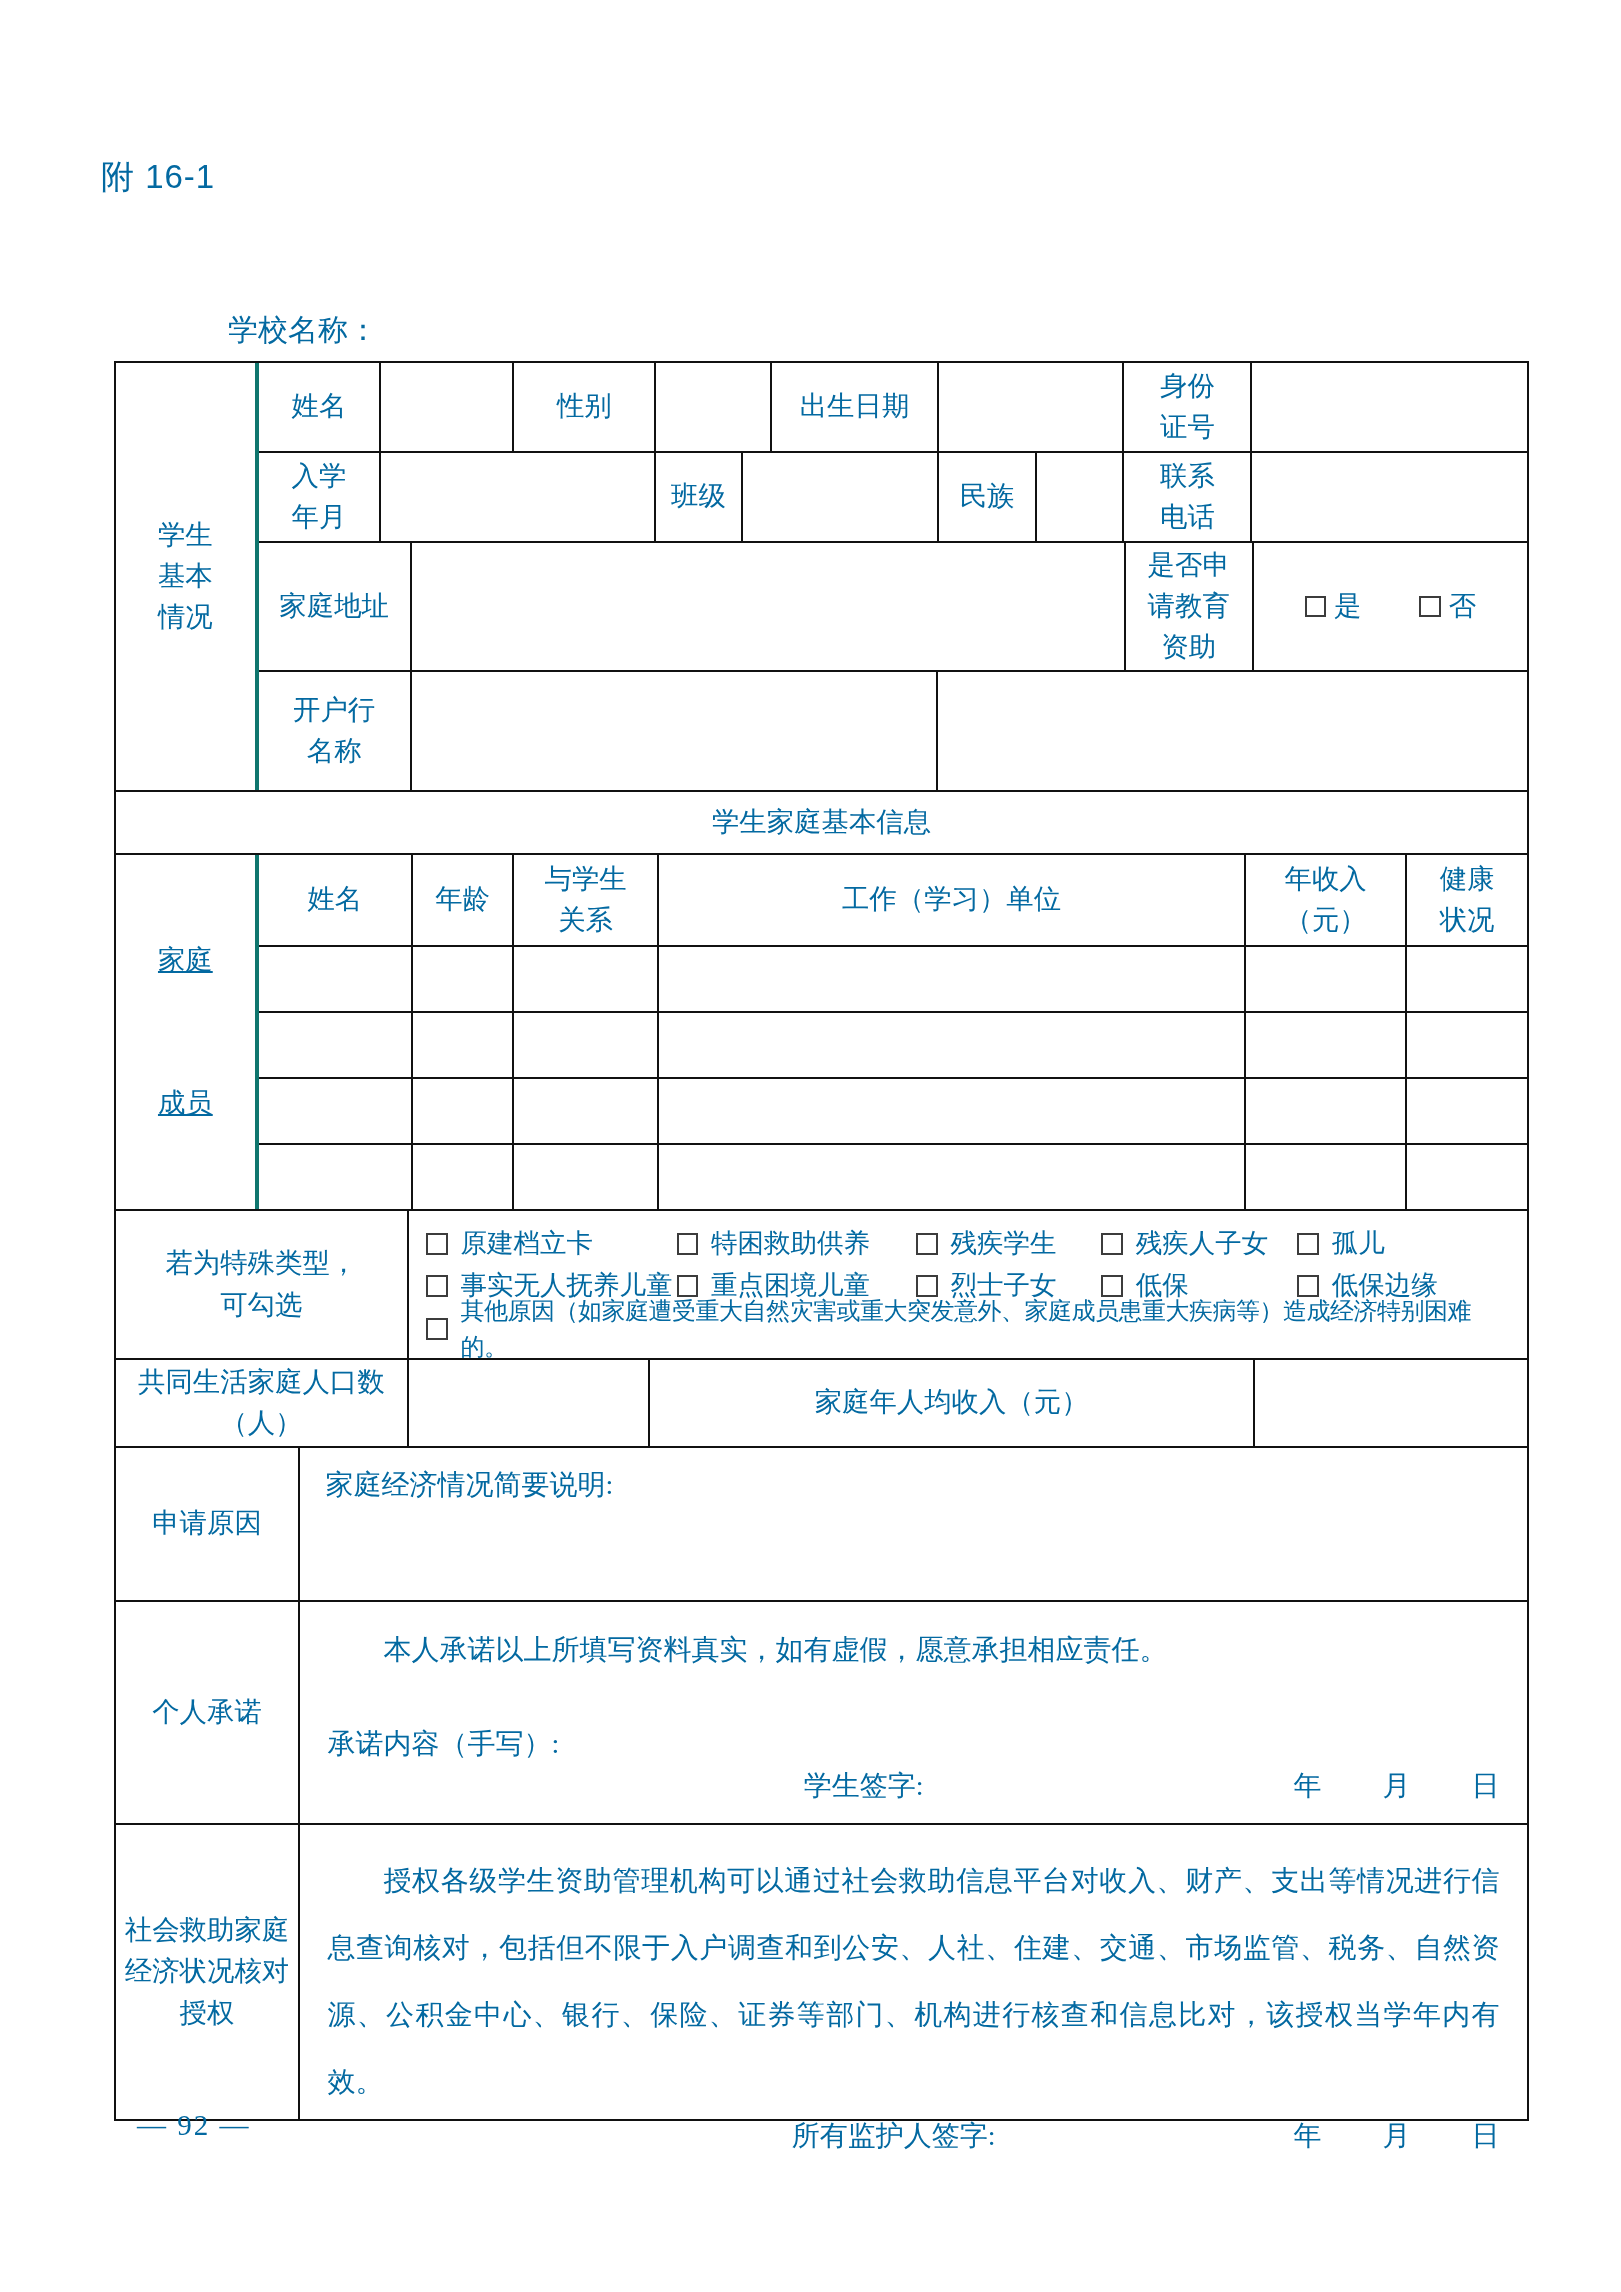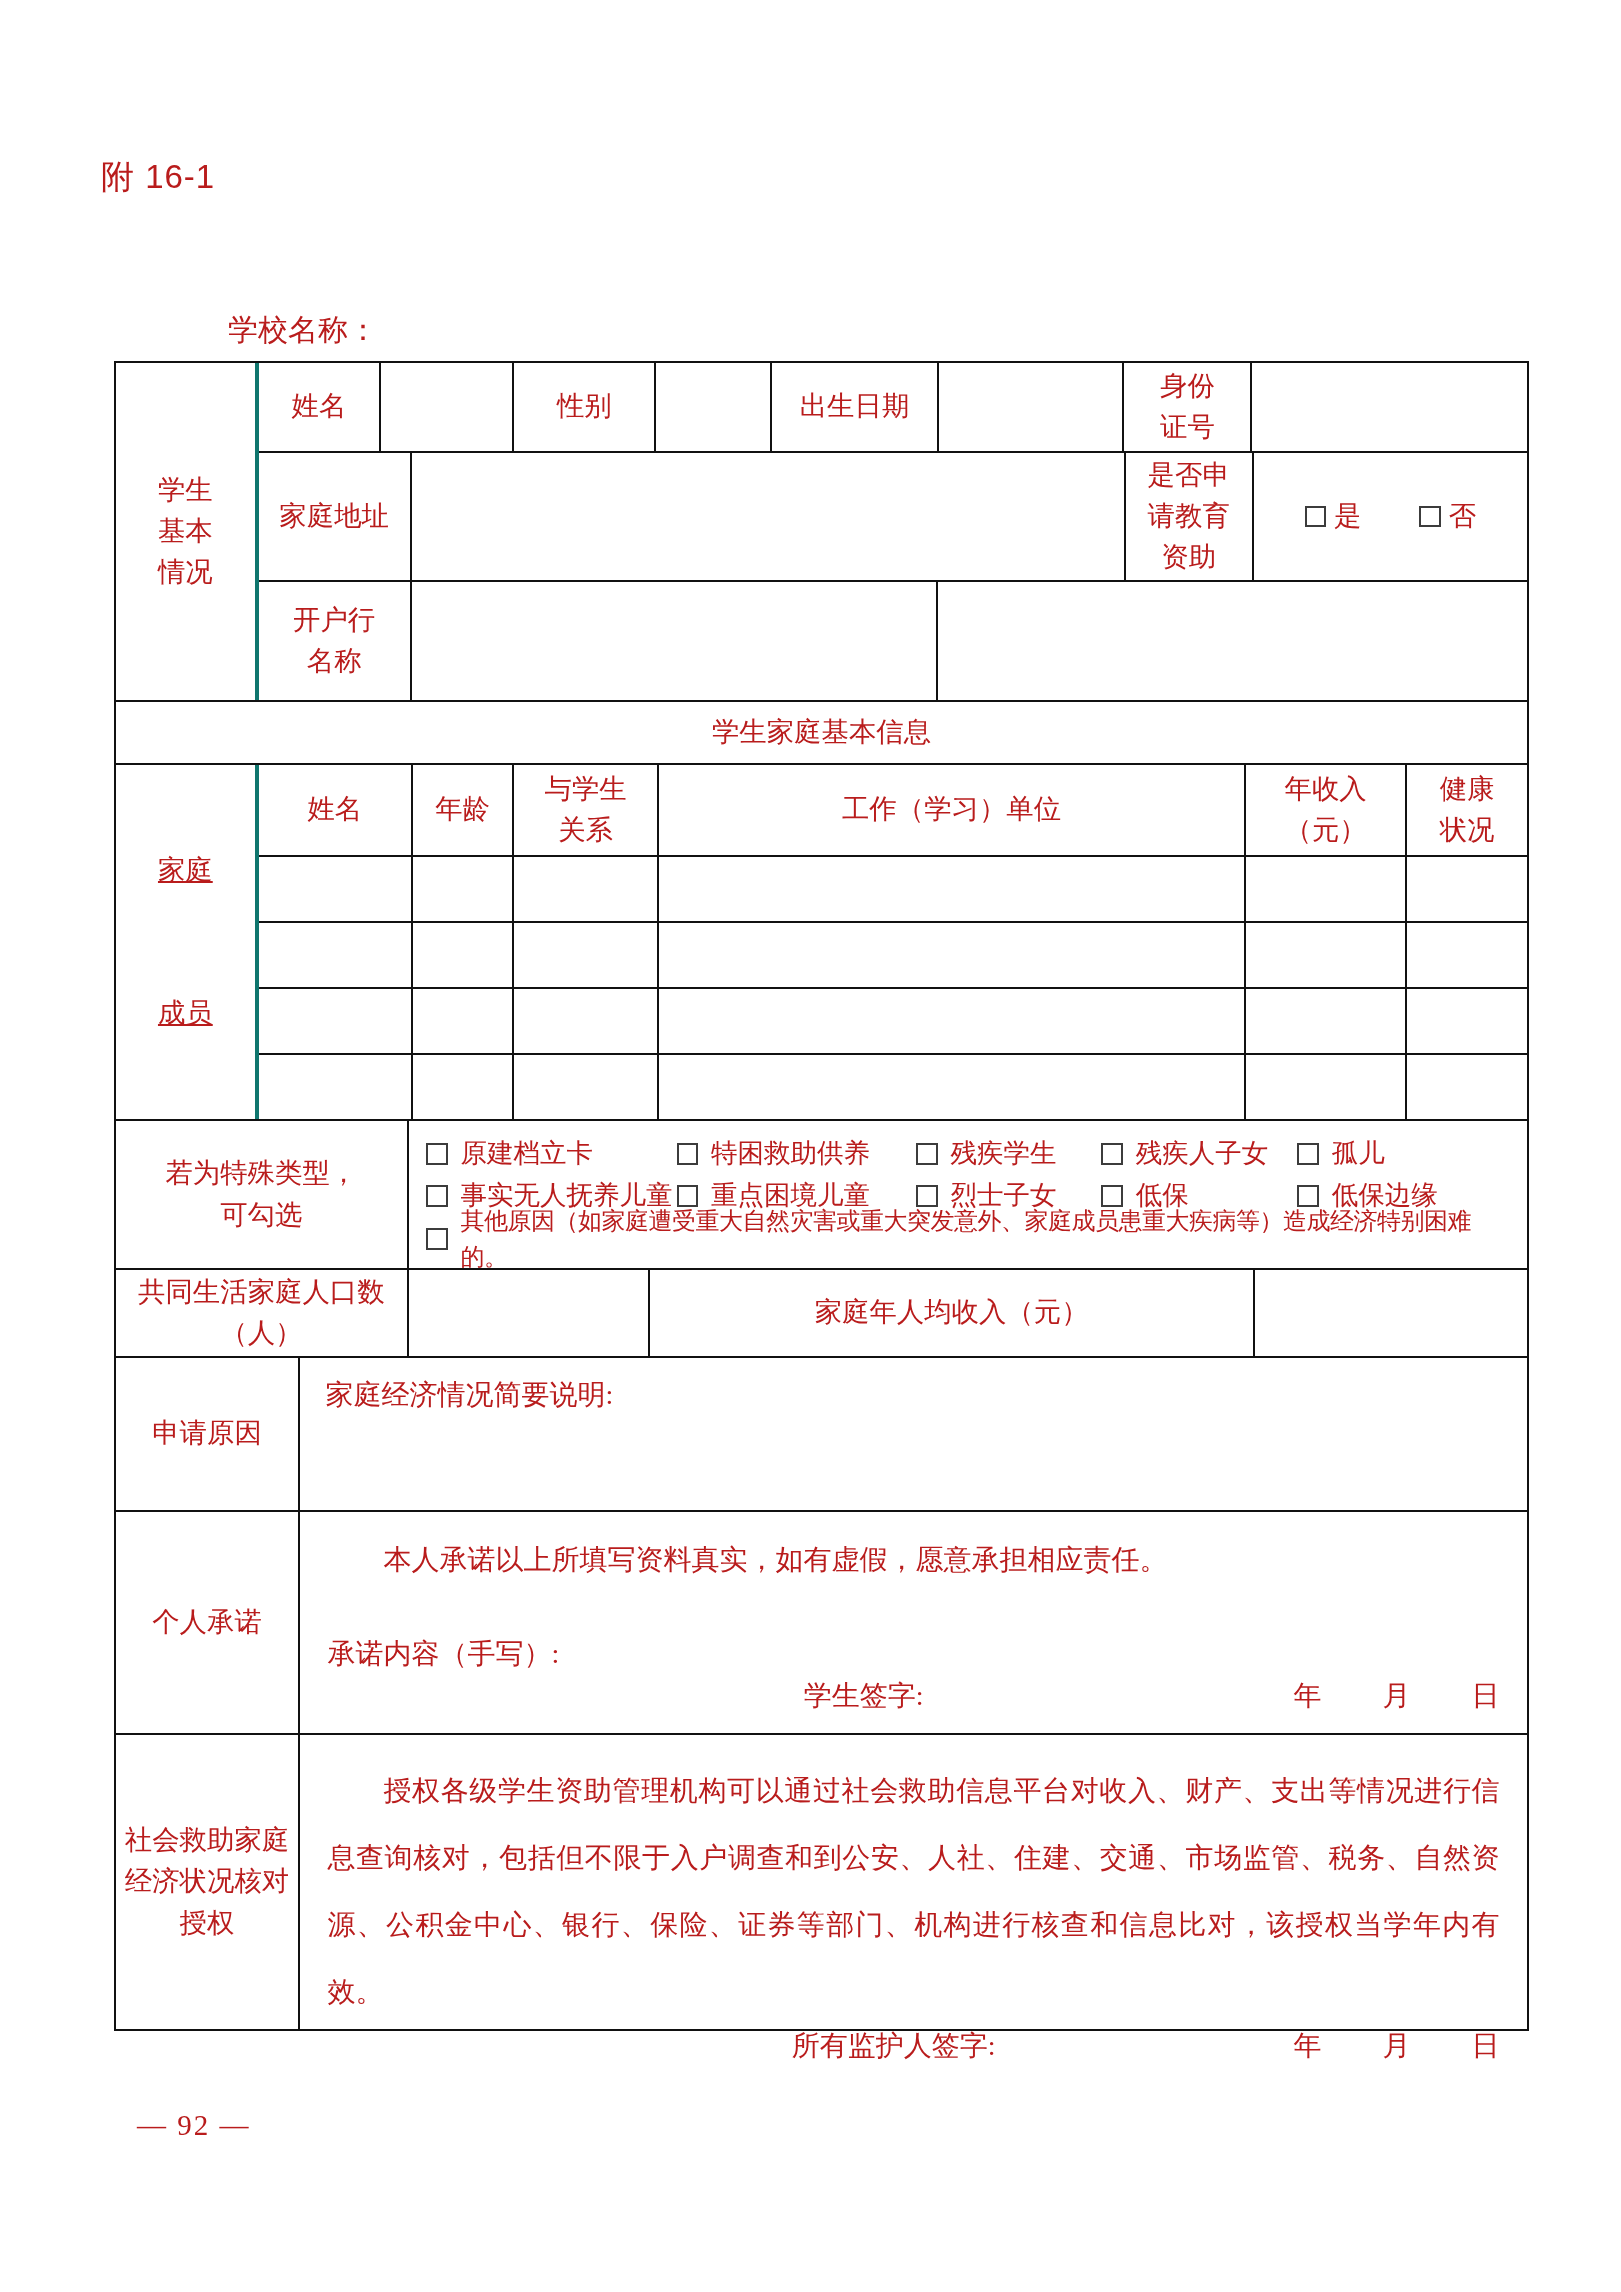--- a/index.html
+++ b/index.html
@@ -1,18 +1,18 @@
 <!DOCTYPE html>
 <html><head>
 <meta charset="utf-8">
 <style>
   html,body { margin:0; padding:0; background:#e8e8e8; }
   .page {
     position:relative; width:1621px; height:2293px; margin:0 auto;
-    background:#ffffff; color:#b91c1c;
+    background:#ffffff; color:#0369a1;
     font-family:"Liberation Serif","DejaVu Serif",serif;
   }
   .pre { white-space:pre-line; }
 
   .att {
     position:absolute; left:101px; top:155px;
     font-family:"Liberation Sans","DejaVu Sans",sans-serif;
     font-size:33px; font-weight:500; letter-spacing:1px;
   }
   .title {
@@ -100,20 +100,32 @@
           <div class="cell" style="flex:0 0 9.5%">姓名</div>
           <div class="cell" style="flex:0 0 10.5%"></div>
           <div class="cell" style="flex:0 0 11.2%">性别</div>
           <div class="cell" style="flex:0 0 9.1%"></div>
           <div class="cell" style="flex:0 0 13.2%">出生日期</div>
           <div class="cell" style="flex:0 0 14.6%"></div>
           <div class="cell pre" style="flex:0 0 10.1%">身份
 证号</div>
           <div class="cell grow"></div>
         </div>
+        <div class="subrow h90">
+          <div class="cell pre" style="flex:0 0 9.5%">入学
+年月</div>
+          <div class="cell" style="flex:0 0 21.7%"></div>
+          <div class="cell" style="flex:0 0 6.8%">班级</div>
+          <div class="cell" style="flex:0 0 15.5%"></div>
+          <div class="cell" style="flex:0 0 7.7%">民族</div>
+          <div class="cell" style="flex:0 0 6.9%"></div>
+          <div class="cell pre" style="flex:0 0 10.1%">联系
+电话</div>
+          <div class="cell grow"></div>
+        </div>
         <div class="subrow h130">
           <div class="cell" style="flex:0 0 11.9%">家庭地址</div>
           <div class="cell" style="flex:0 0 56.3%"></div>
           <div class="cell pre" style="flex:0 0 10.1%">是否申
 请教育
 资助</div>
           <div class="cell grow">
             <span class="yn" style="margin-right:29px">
               <span class="box"></span>
               <span>是</span>

